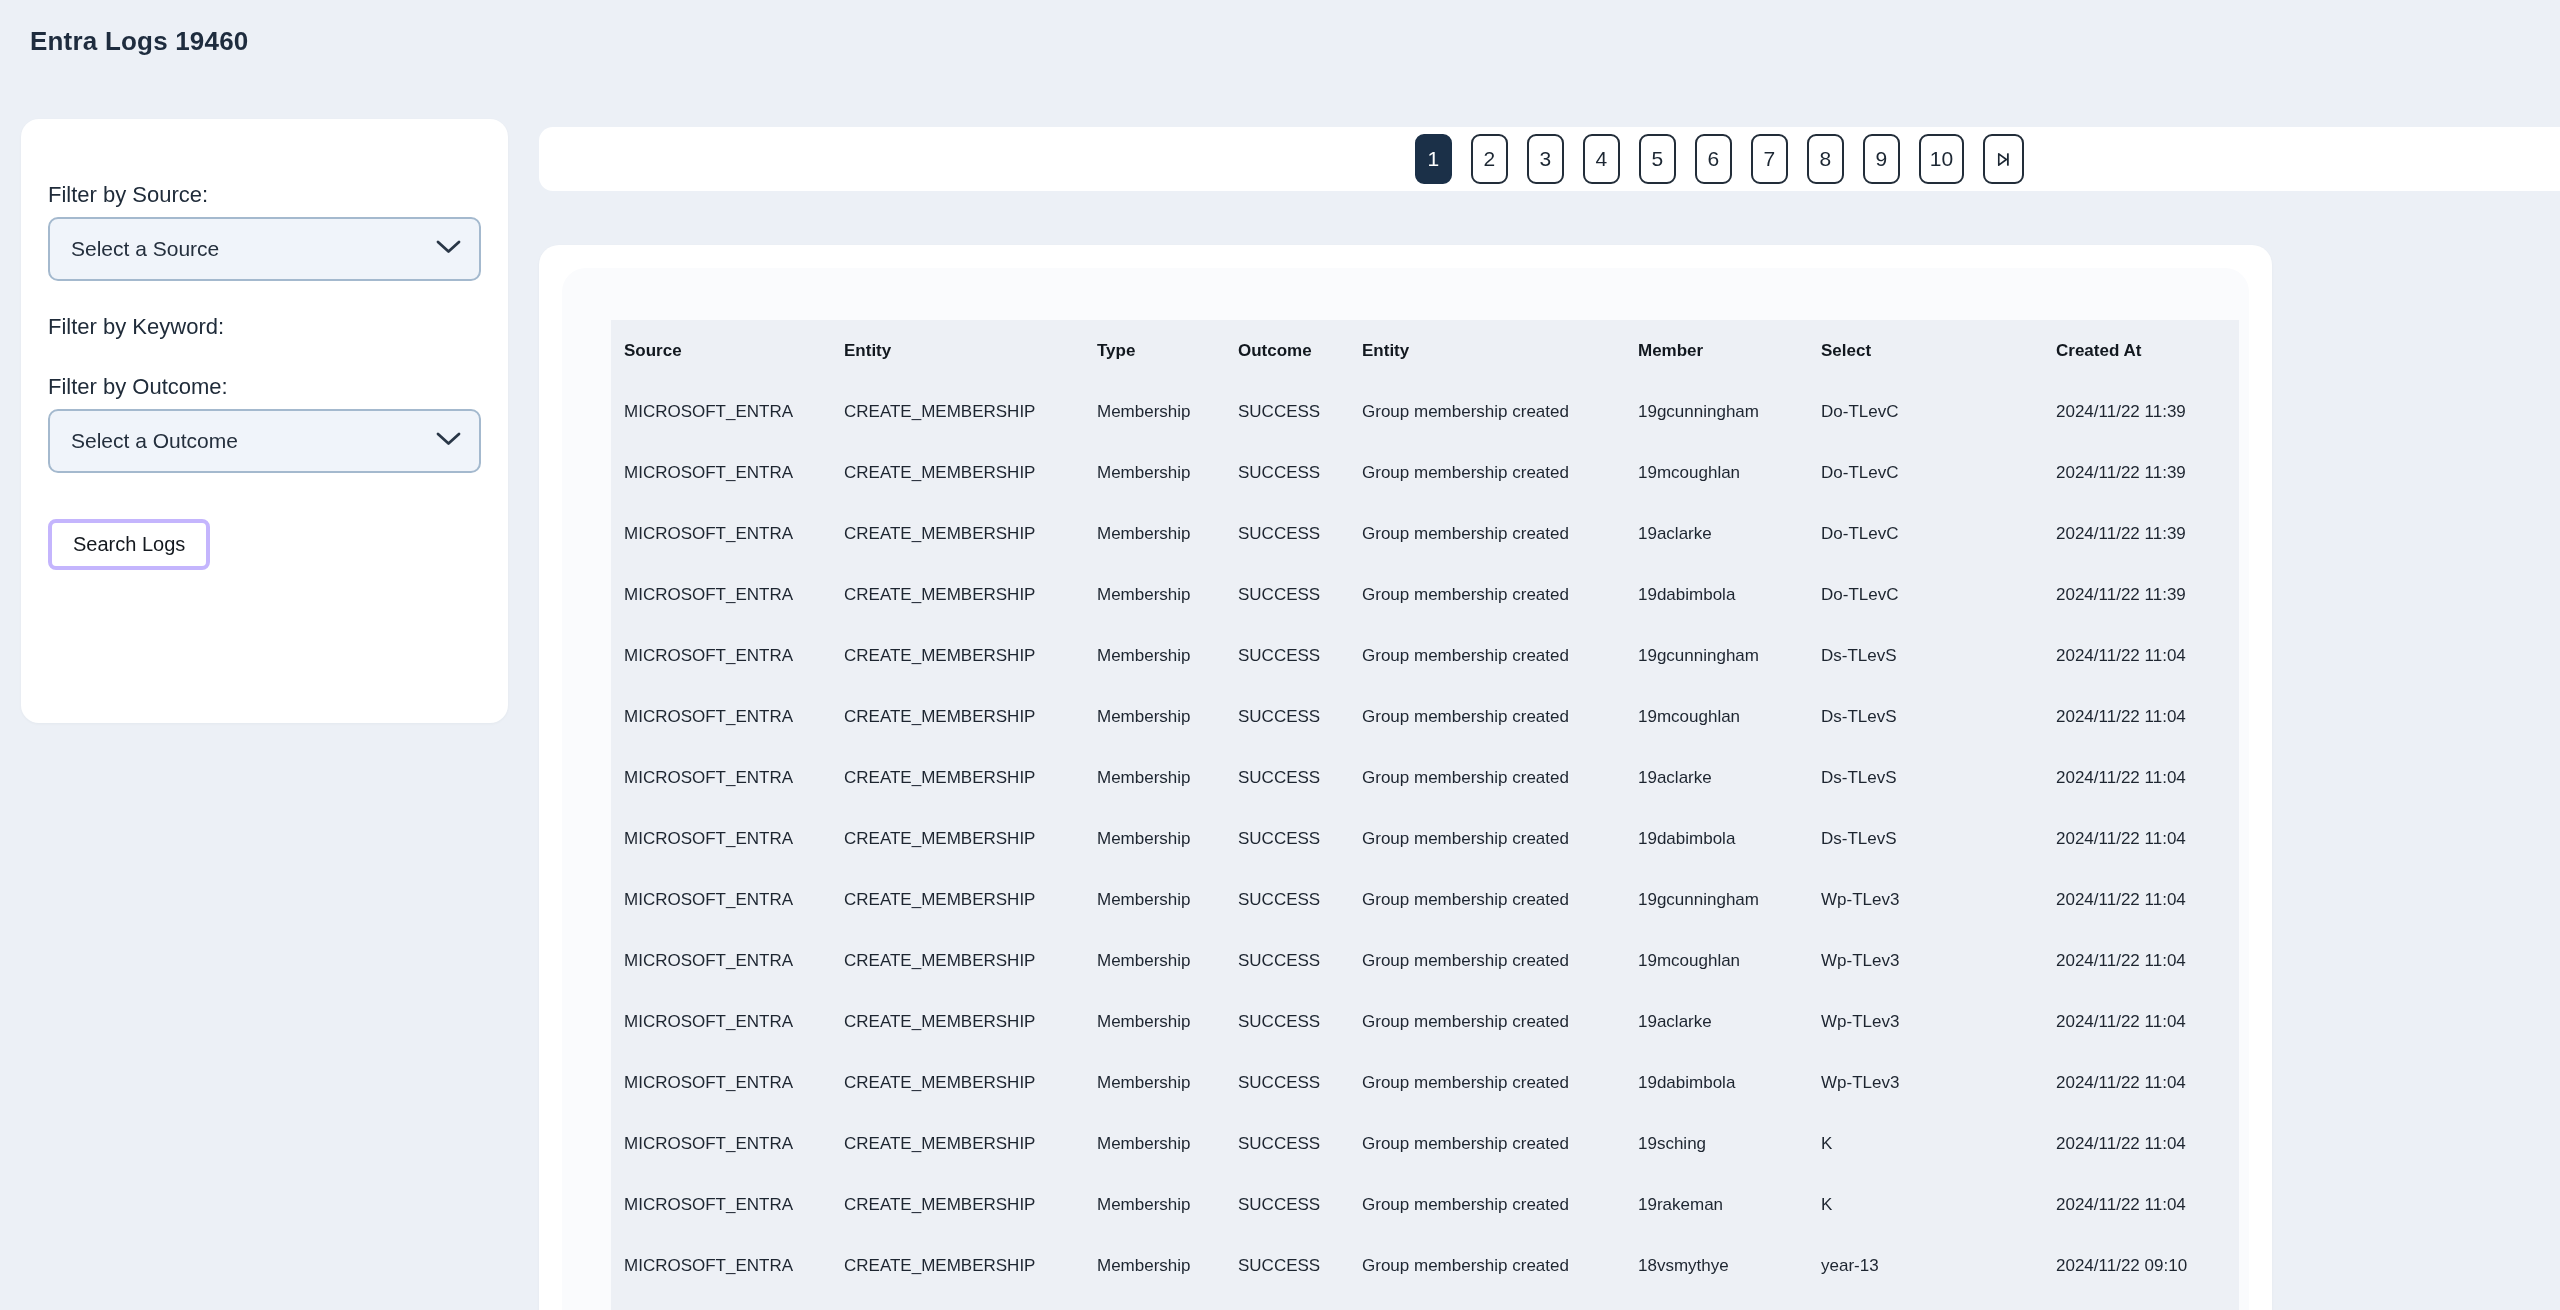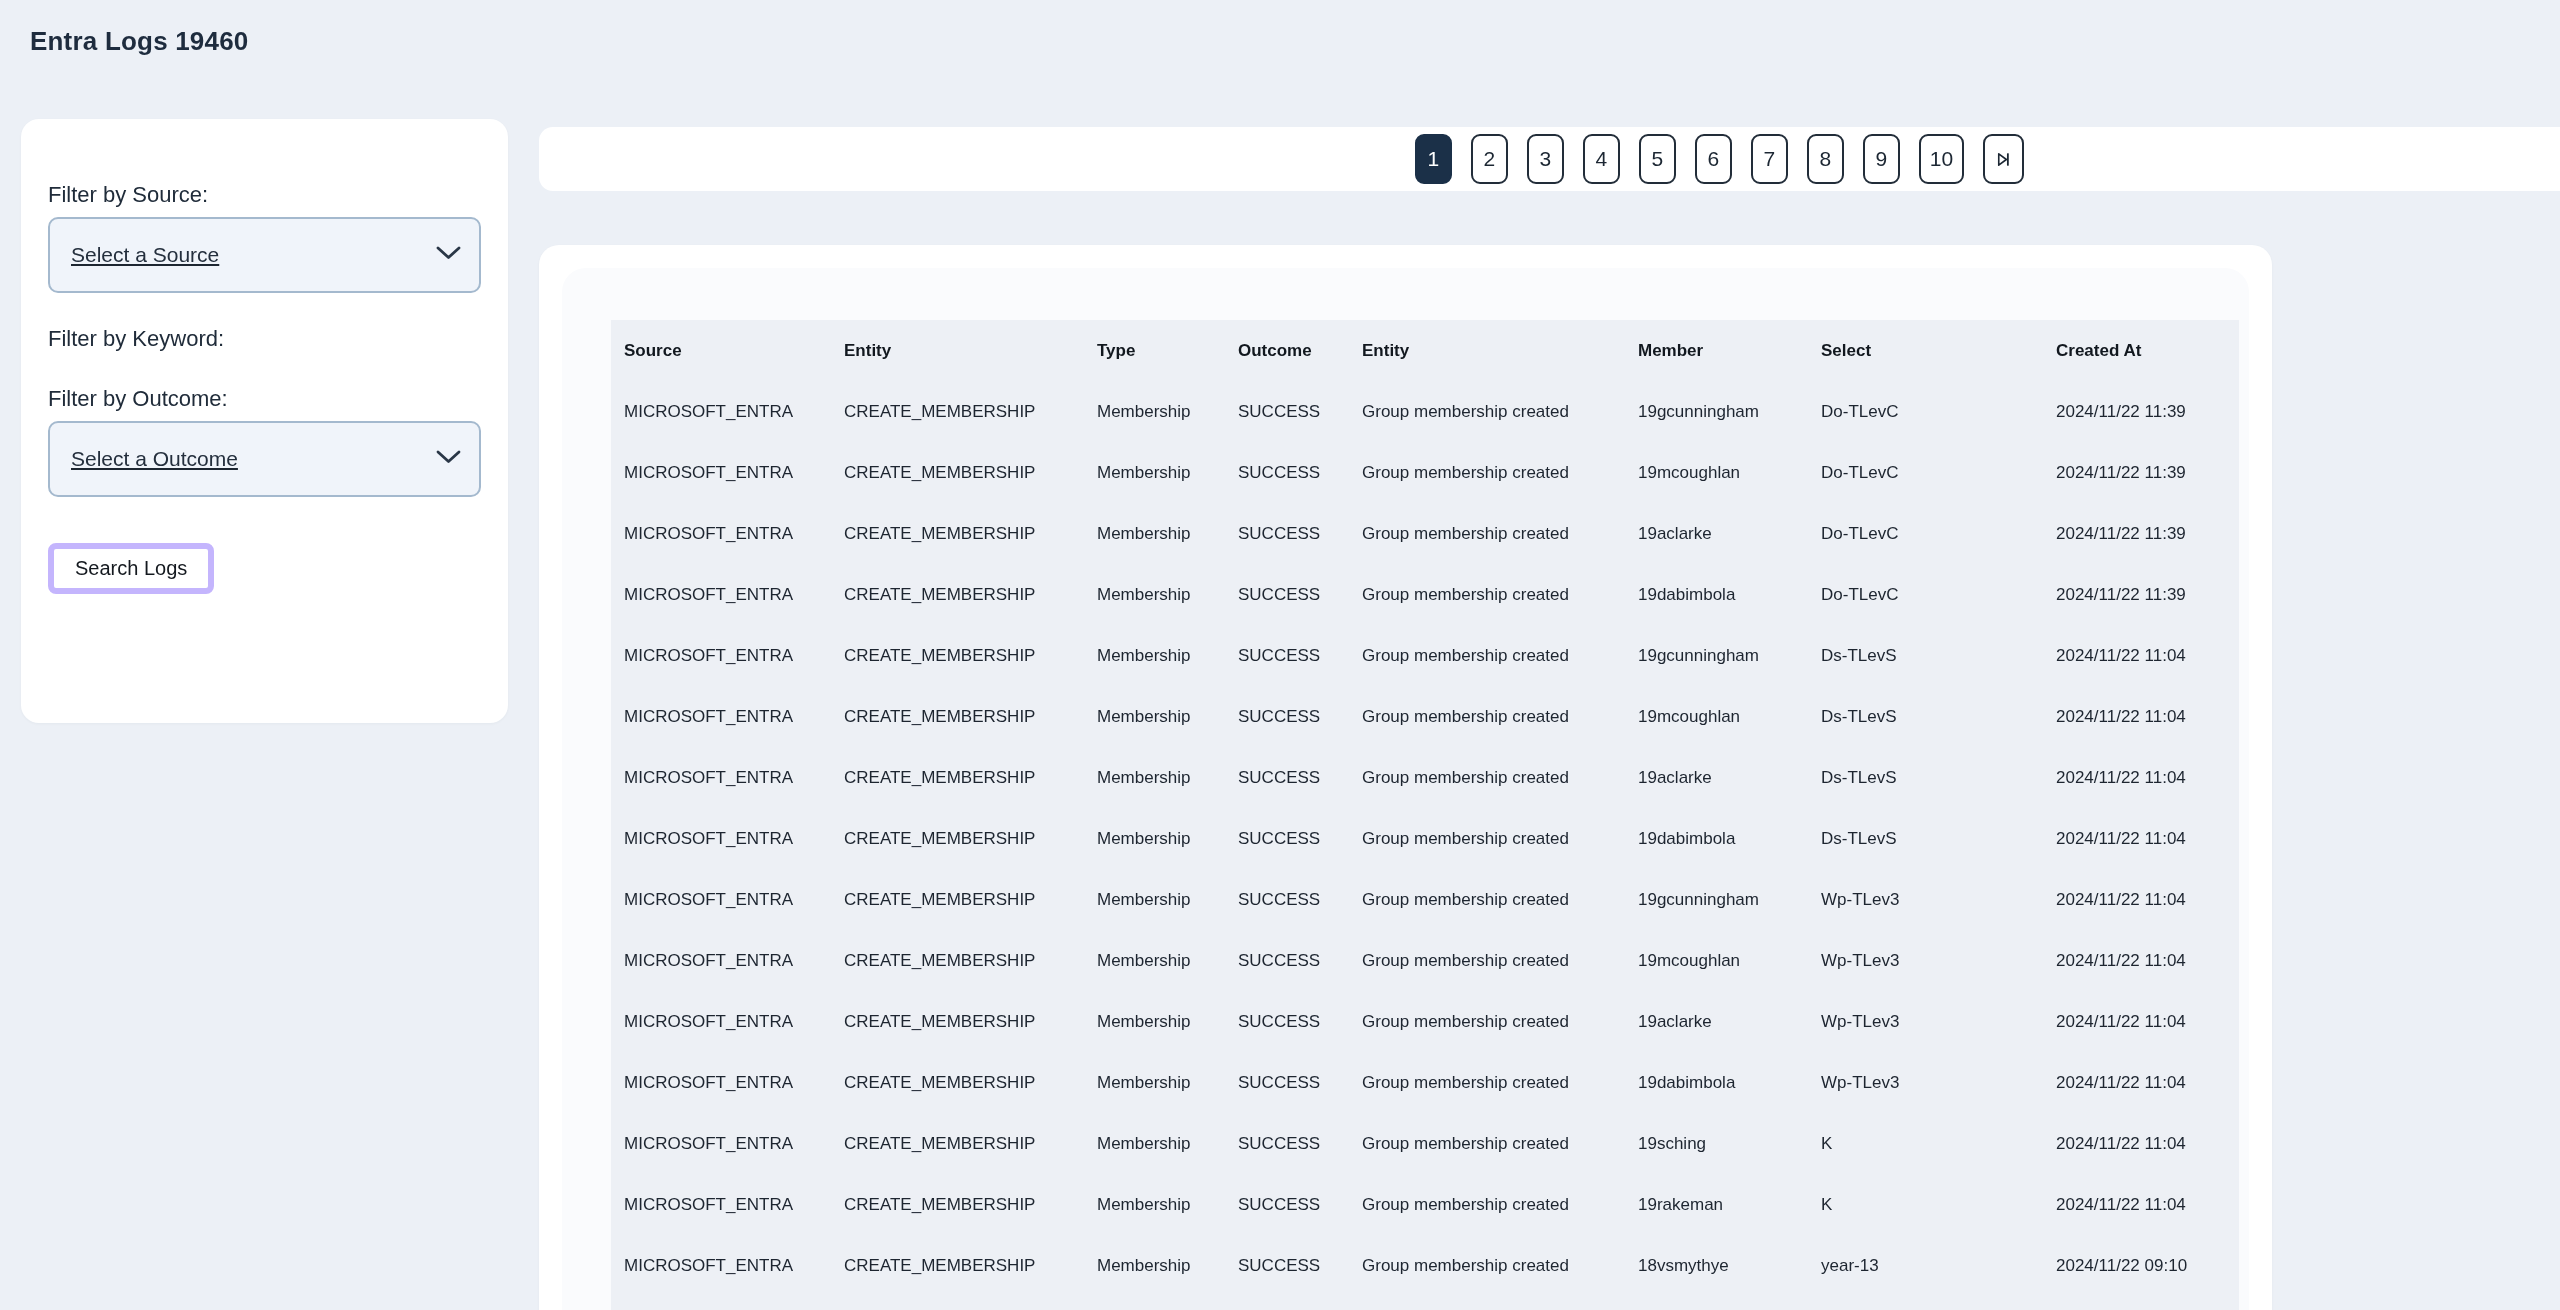--- a/index.html
+++ b/index.html
@@ -21,35 +21,34 @@
     position:absolute;left:21px;top:119px;width:487px;height:604px;
     background:#ffffff;border-radius:18px;
     box-shadow:0 1px 3px rgba(30,40,60,.04);
     box-sizing:border-box;padding:30px 27px;
   }
   .filter-group{margin-bottom:24px;margin-top:32px;}
   .filter-label{
     font-size:22px;line-height:28px;color:#202c3a;margin-bottom:8px;
   }
   .select-box{
-    position:relative;height:76px;
+    position:relative;height:64px;
     border:2px solid #a4b9ce;border-radius:10px;
     background:#f0f4fa;
     display:flex;align-items:center;
     padding:0 52px 0 21px;box-sizing:border-box;
     cursor:pointer;
-    text-decoration:underline;
   }
   .select-value{font-size:21px;color:#242f3d;white-space:nowrap;}
   .chevron{position:absolute;right:17px;top:50%;transform:translateY(-50%);}
   .search-button{
     margin-top:22px;
     display:inline-flex;align-items:center;justify-content:center;
     height:51px;padding:0 21px;box-sizing:border-box;
-    background:#ffffff;border:6px solid #c4b5fd;border-radius:8px;
+    background:#ffffff;border:4px solid #c4b5fd;border-radius:8px;
     font-size:20px;color:#14191f;cursor:pointer;
     font-family:inherit;
   }
   
   .pagination-bar{
     position:absolute;left:539px;top:127px;width:2361px;height:64px;
     background:#ffffff;border-radius:14px;
     display:flex;align-items:center;justify-content:center;gap:19px;
   }
   .page-btn{

